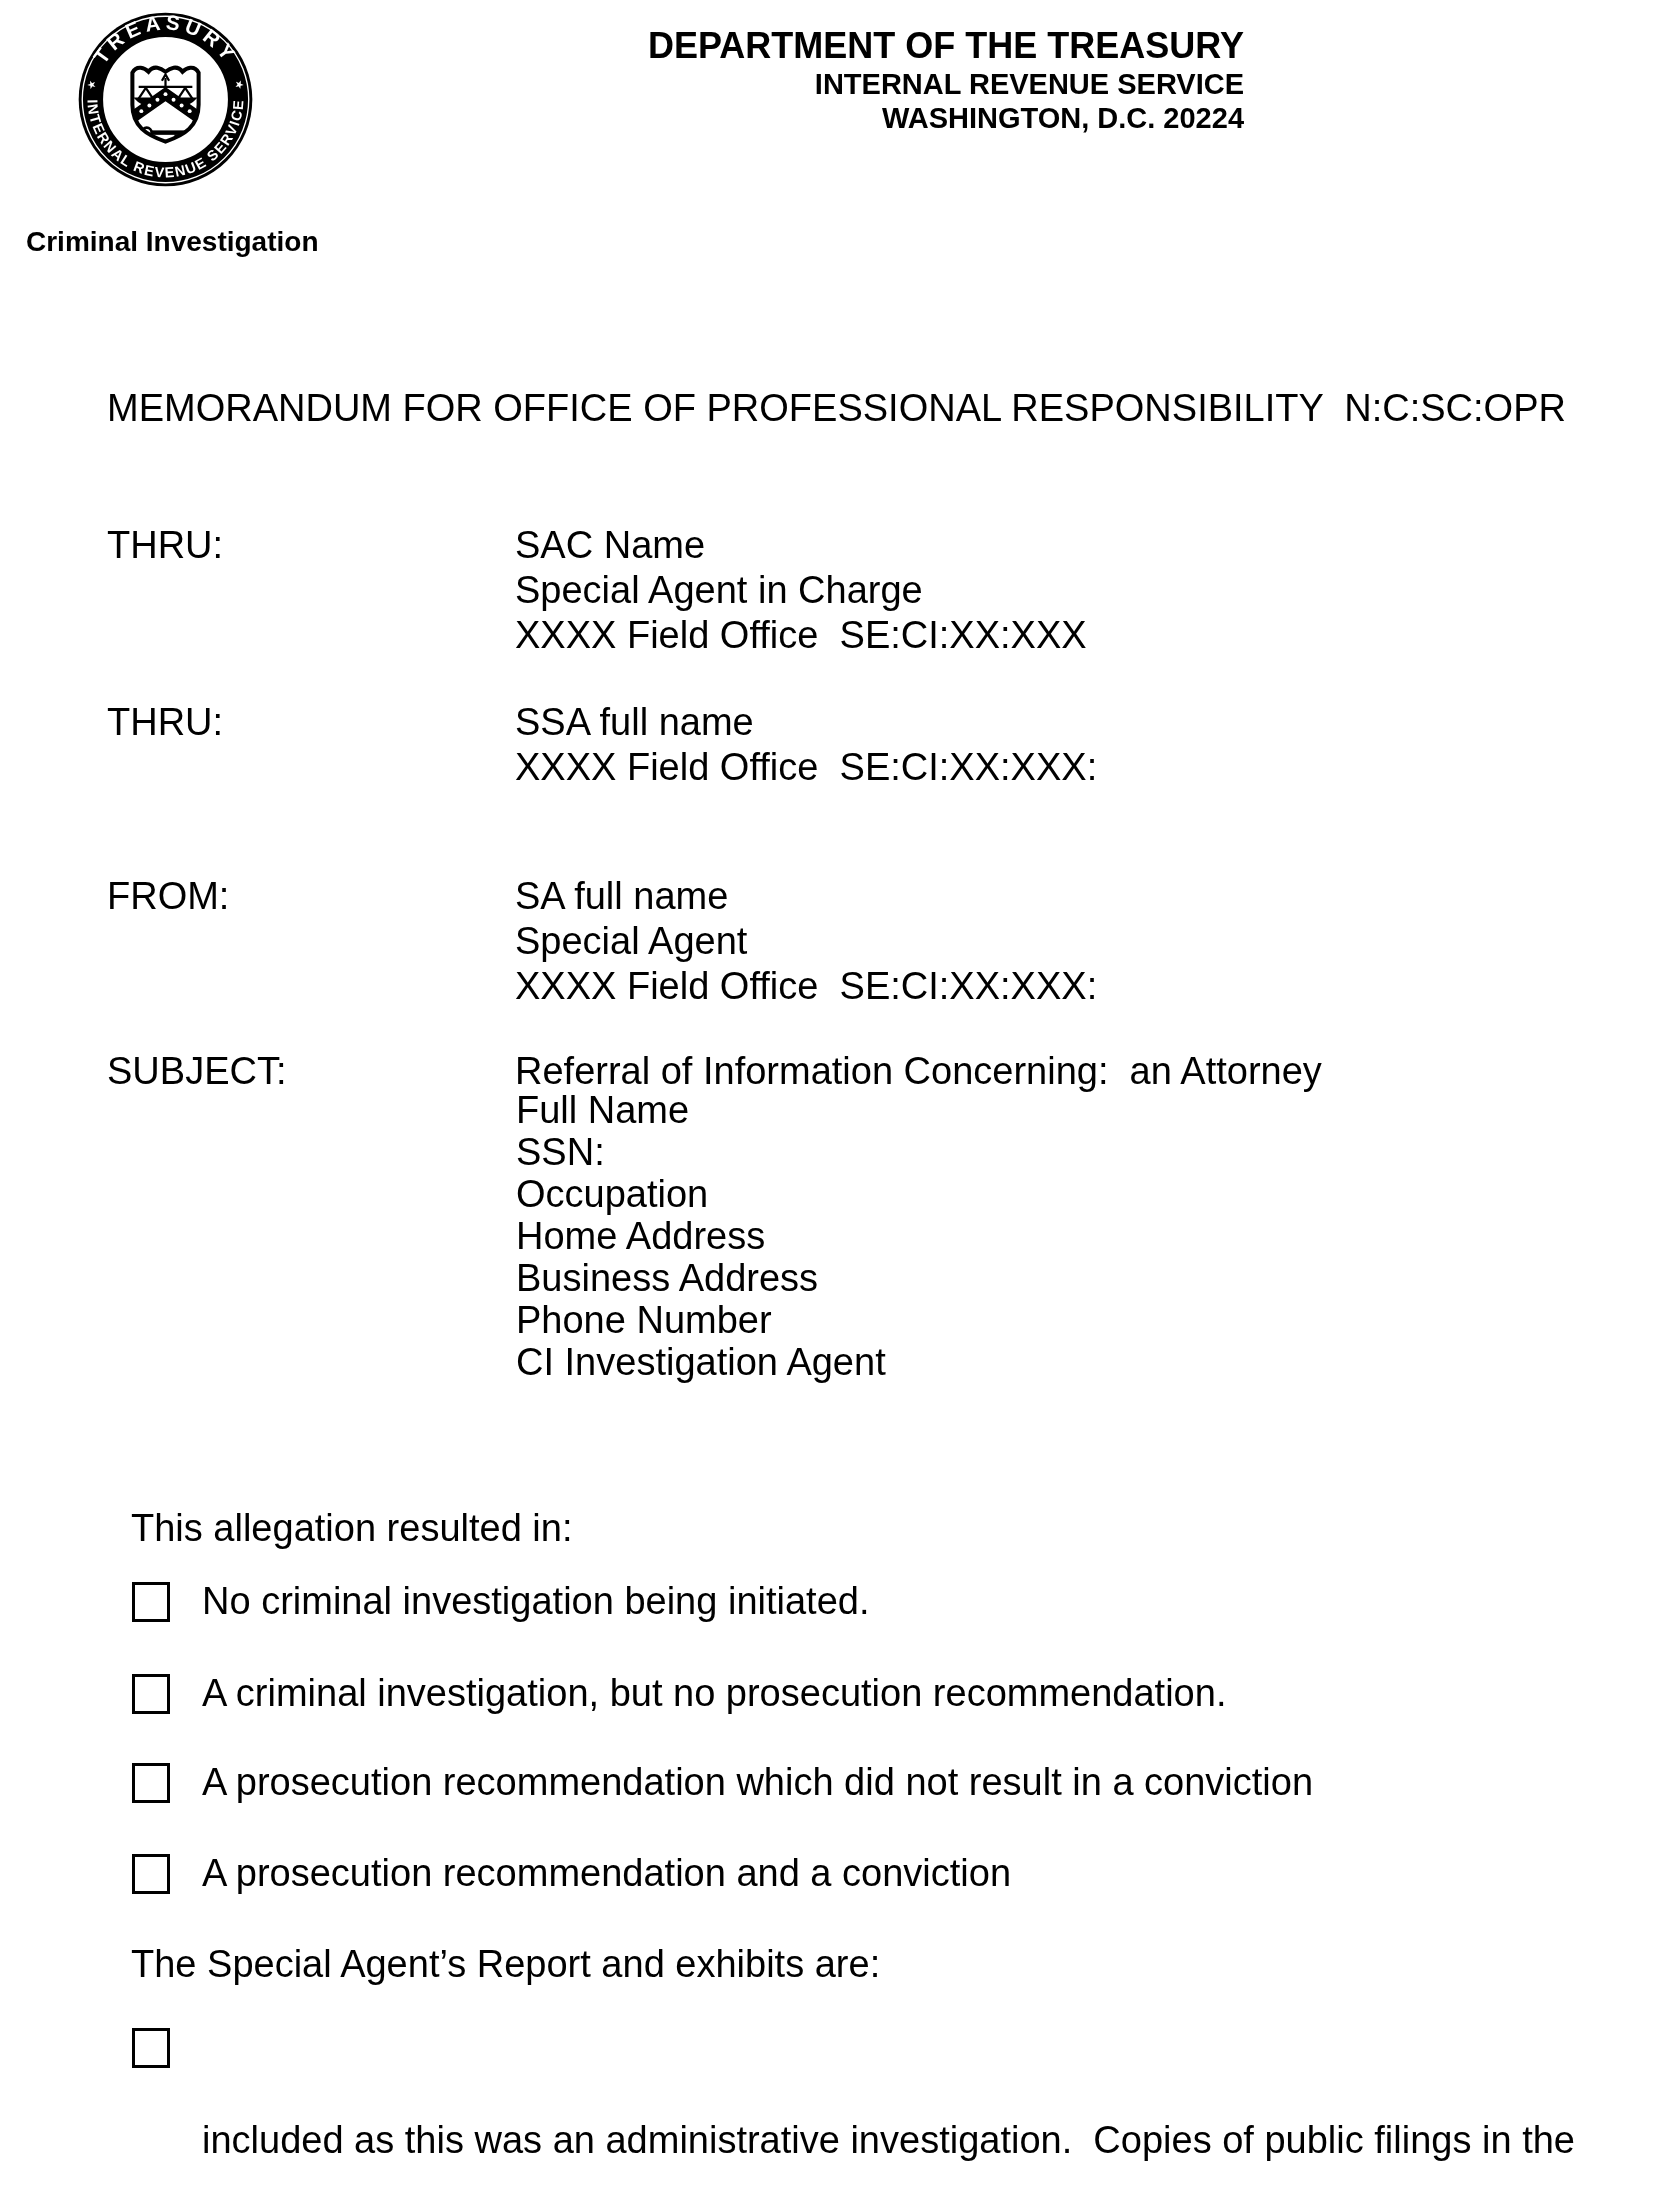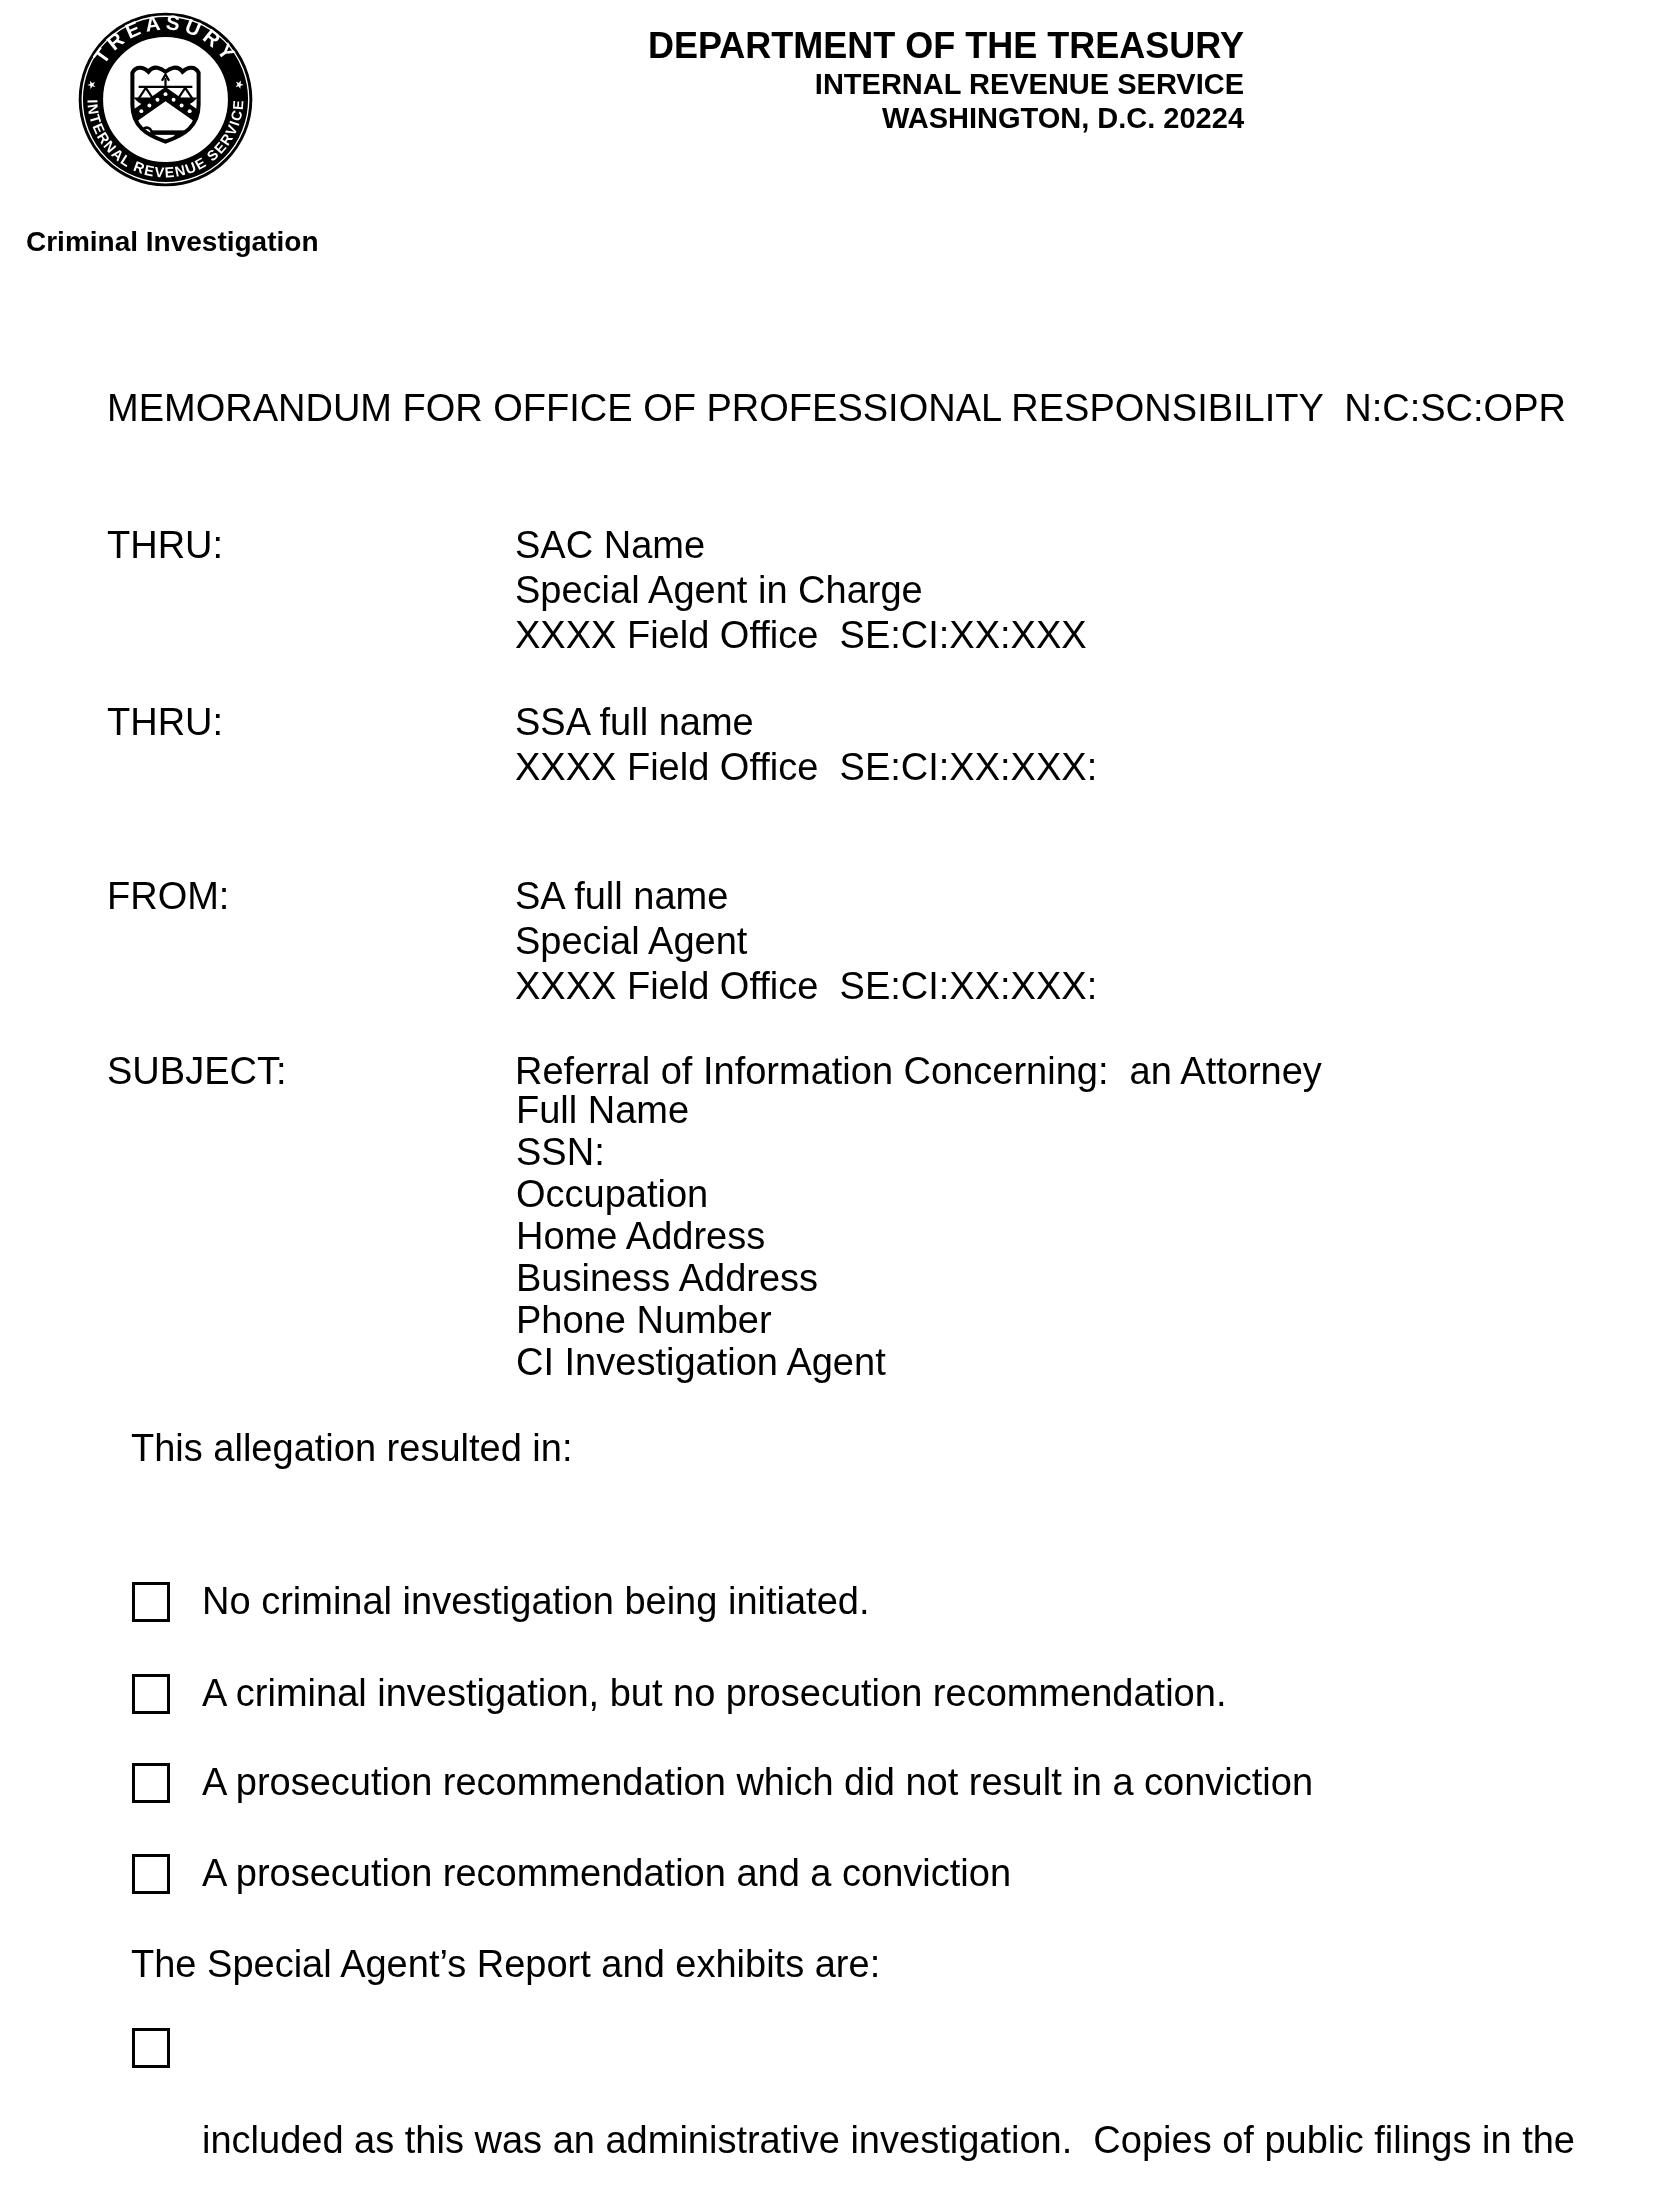--- a/index.html
+++ b/index.html
@@ -22,21 +22,21 @@
   .agency .sub{font-weight:bold;font-size:29px;line-height:34px;}
 
   
   .memo-heading{left:107px;top:386px;white-space:pre;text-align:center;}
   .field{left:107px;right:24px;display:grid;grid-template-columns:408px 1fr;margin-top:48px;}
   .f-thru1{top:475px}.f-thru2{top:652px}.f-from{top:826px}.f-subject{top:1001px}
   .field .lines div{white-space:pre-wrap;}
   .subject-details{left:516px;top:1089px;line-height:42px;}
 
   .intro{left:131px;}
-  .i-allegation{top:1426px}.i-report{top:1942px}
+  .i-allegation{top:1506px}.i-report{top:1942px}
 
   .opt{left:132px;right:9.3px;display:flex;align-items:flex-start;}
   .o-1{top:1579px}.o-2{top:1671px}.o-3{top:1760px}.o-4{top:1851px}.o-r{top:2025px}
   .checkbox{
     flex:none;width:32px;height:34px;border:3.7px solid #000;
     margin-right:32px;margin-top:2.8px;background:#fff;cursor:pointer;
   }
   .opt .lbl{white-space:pre-wrap;}
   .o-r .lbl div{white-space:pre-wrap;line-height:50px;}
 </style>

